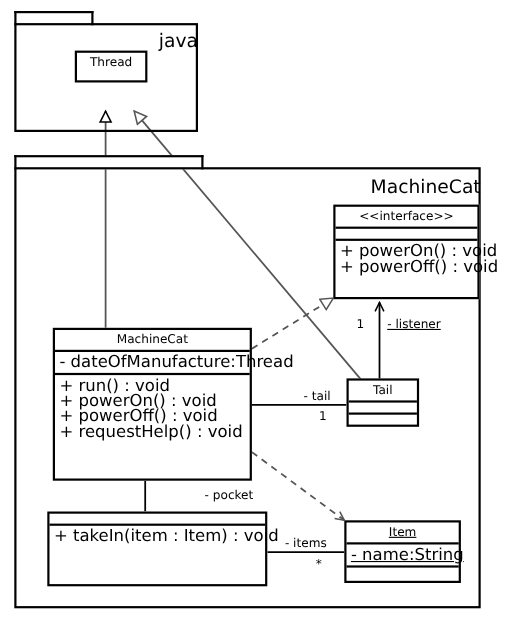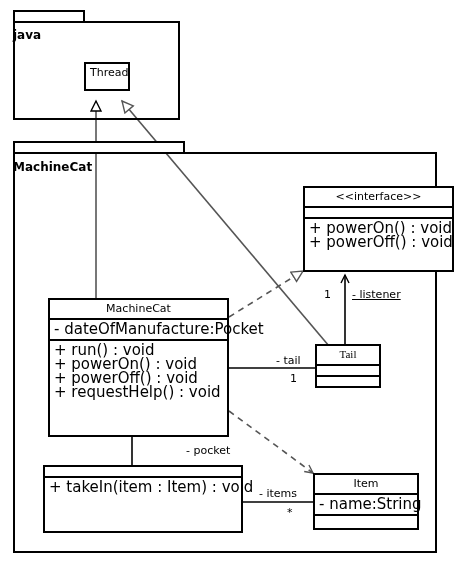--- a/index.html
+++ b/index.html
@@ -32,25 +32,24 @@
   }
   .pkg-tab {
     position: absolute;
     border: 2px solid #000;
     border-bottom: none;
     background: #ffffff;
     box-sizing: border-box;
   }
   .pkg-name {
     position: absolute;
-    font-size: 12px;
-    color: #000;
-    white-space: nowrap;
-    text-align: left;
-    font-weight: bold;
+    font-size: 17px;
+    color: #000;
+    white-space: nowrap;
+    text-align: right;
   }
   .cls {
     position: absolute;
     border: 2px solid #000;
     background: #ffffff;
     box-sizing: border-box;
   }
   .cls-sec {
     border-bottom: 2px solid #000;
     box-sizing: border-box;
@@ -135,66 +134,66 @@
 
     <g>
       <line x1="243" y1="502" x2="313" y2="502" stroke="#000000" stroke-width="1.6"></line>
     </g>
   </svg>
 
   <div class="pkg-tab" style="left:13px; top:10px; width:72px; height:13px;"></div>
   <div class="pkg" style="left:13px; top:21px; width:167px; height:99px;"></div>
   <div class="pkg-name" style="left:13px; top:28px; width:167px;">java</div>
 
-  <div class="cls" style="left:68px; top:62px; width:46px; height:29px;margin-left:16px;">
+  <div class="cls" style="left:68px; top:46px; width:66px; height:29px;">
     <div class="cls-sec cls-title" style="border-bottom:none;">Thread</div>
   </div>
 
   <div class="pkg-tab" style="left:13px; top:141px; width:172px; height:13px;"></div>
   <div class="pkg" style="left:13px; top:152px; width:424px; height:401px;"></div>
   <div class="pkg-name" style="left:13px; top:160px; width:424px;">MachineCat</div>
 
-  <div class="cls" style="left:303px; top:186px; width:151px; height:86px;">
+  <div class="cls" style="left:303px; top:186px; width:133px; height:86px;">
     <div class="cls-sec">
       <div class="cls-title">&lt;&lt;interface&gt;&gt;</div>
     </div>
     <div class="cls-sec cls-body empty"></div>
     <div class="cls-sec cls-body">
       <div>+ powerOn() : void</div>
       <div>+ powerOff() : void</div>
     </div>
   </div>
 
   <div class="cls" style="left:48px; top:298px; width:181px; height:139px;">
     <div class="cls-sec cls-title">MachineCat</div>
     <div class="cls-sec cls-body">
-      <div>- dateOfManufacture:Pocket</div>
+      <div>- dateOfManufacture:Thread</div>
     </div>
     <div class="cls-sec cls-body">
       <div>+ run() : void</div>
       <div>+ powerOn() : void</div>
       <div>+ powerOff() : void</div>
       <div>+ requestHelp() : void</div>
     </div>
   </div>
 
-  <div class="cls" style="left:315px; top:344px; width:66px; height:44px;font-family:Liberation Serif, serif;">
+  <div class="cls" style="left:315px; top:344px; width:66px; height:44px;">
     <div class="cls-sec cls-title">Tail</div>
     <div class="cls-sec cls-body empty"></div>
     <div class="cls-sec cls-body empty"></div>
   </div>
 
   <div class="cls" style="left:43px; top:465px; width:200px; height:68px;">
     <div class="cls-sec cls-body empty"></div>
     <div class="cls-sec cls-body">
       <div>+ takeIn(item : Item) : void</div>
     </div>
   </div>
 
-  <div class="cls" style="left:313px; top:473px; width:106px; height:57px;">
+  <div class="cls" style="left:313px; top:473px; width:106px; height:57px;text-decoration:underline;">
     <div class="cls-sec cls-title">Item</div>
     <div class="cls-sec cls-body">
       <div>- name:String</div>
     </div>
     <div class="cls-sec cls-body empty"></div>
   </div>
 
   <div class="edge-label" style="left:324px; top:288px;">1</div>
   <div class="edge-label" style="left:352px; top:288px;text-decoration:underline;">- listener</div>
 

